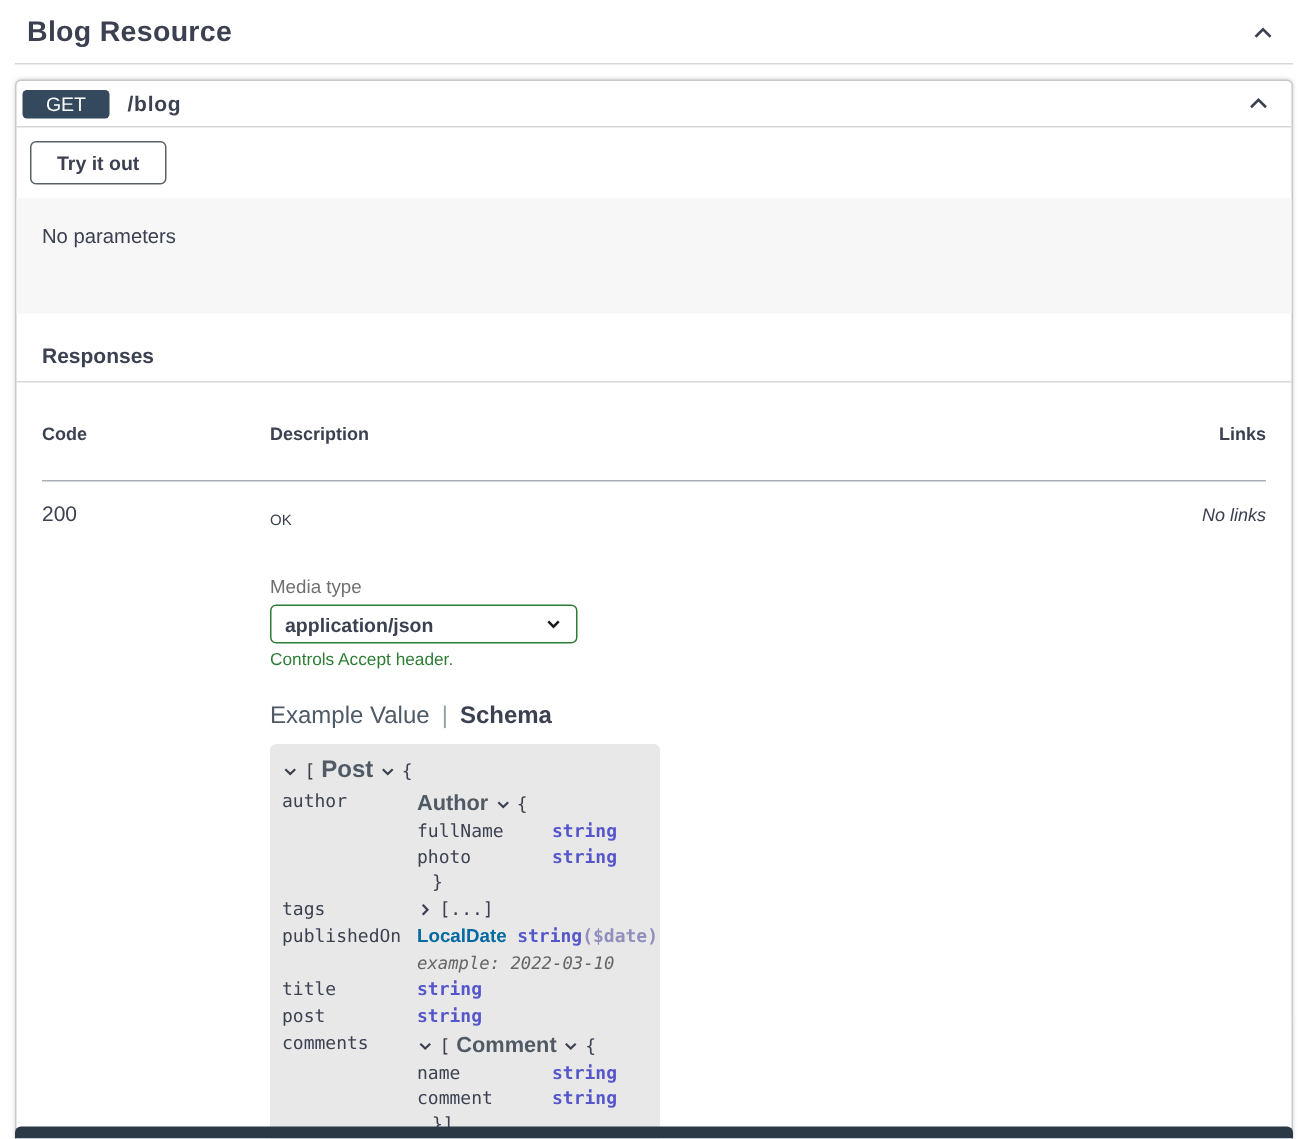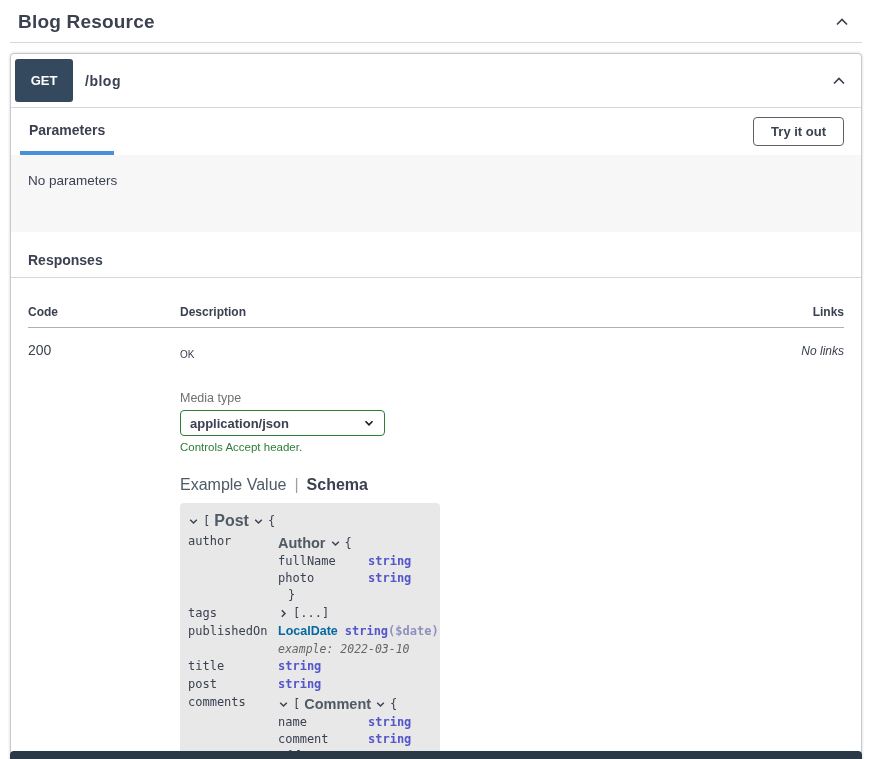--- a/index.html
+++ b/index.html
@@ -31,22 +31,22 @@
     box-shadow: 0 0 3px rgba(0,0,0,.18);
   }
   .opblock-summary {
     display: flex; align-items: center;
     padding: 5px 12px 5px 4px;
     border-bottom: 1px solid #d4d8da;
     cursor: pointer;
   }
   .method-badge {
     background: #34495e; color: #fff;
-    font-size: 13px; font-weight: bold;
-    padding: 14px 14px; border-radius: 3px;
+    font-size: 13px; font-weight: normal;
+    padding: 2px 14px; border-radius: 3px;
     min-width: 58px; text-align: center;
   }
   .op-path {
     margin-left: 12px;
     font-family: Liberation Sans, sans-serif;
     font-size: 14px; font-weight: bold; letter-spacing: .5px;
   }
   .opblock-summary .icon-btn { margin-left: auto; }
 
   
@@ -76,21 +76,21 @@
   .responses-header {
     padding: 20px 17px 9px;
     font-size: 14px; font-weight: bold;
     border-bottom: 1px solid #d4d8da;
   }
 
   
   .responses-table { padding: 0 17px 18px; }
   .thead {
     display: flex;
-    padding: 27px 0 8px;
+    padding: 27px 0 24px;
     border-bottom: 1px solid #aab0b6;
     font-size: 12px; font-weight: bold;
   }
   .col-code { width: 152px; flex-shrink: 0; }
   .col-desc { flex: 1; min-width: 0; }
   .col-links { width: 110px; flex-shrink: 0; text-align: right; }
   .trow { display: flex; padding-top: 13px; }
   .code-val { font-size: 14px; }
   .no-links { font-size: 12px; font-style: italic; }
   .resp-desc { margin-top: 8px; font-size: 10px; }
@@ -168,23 +168,20 @@
       <button class="icon-btn">
         <svg width="16" height="16" viewBox="0 0 16 16">
             <path d="M3 10.5 L8 5.5 L13 10.5" fill="none" stroke="#3b4151" stroke-width="1.7"></path>
           </svg>
       </button>
     </div>
 
     <div class="opblock-body">
 
       <div class="tab-row">
-        <div class="tab-parameters">
-          <span>Parameters</span>
-        </div>
         <button class="try-btn">Try it out</button>
       </div>
 
       <div class="params-empty">
         <span>No parameters</span>
       </div>
 
       <div class="responses-header">
         <span>Responses</span>
       </div>

